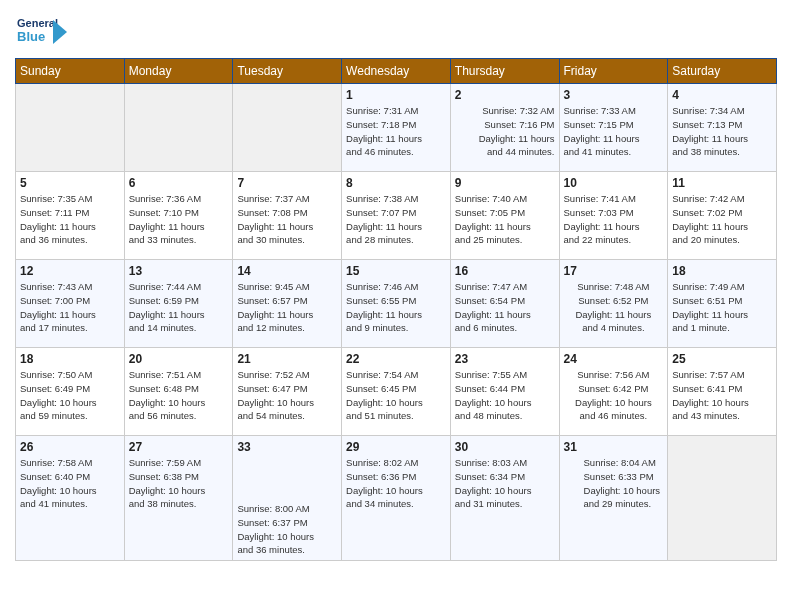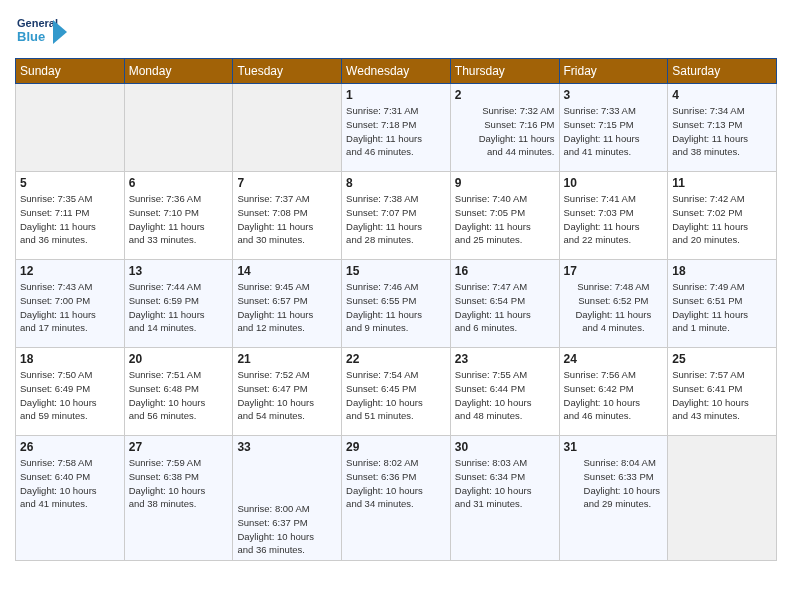--- a/index.html
+++ b/index.html
@@ -285,21 +285,21 @@
           </td>
           <td>
             <div class="day-number">23</div>
             <div class="day-info" style="white-space: pre-line;">Sunrise: 7:55 AM
 Sunset: 6:44 PM
 Daylight: 10 hours
 and 48 minutes.</div>
           </td>
           <td>
             <div class="day-number">24</div>
-            <div class="day-info" style="white-space: pre-line;">Sunrise: 7:56 AM
+            <div class="day-info" style="white-space: pre-line; text-align: center;">Sunrise: 7:56 AM
 Sunset: 6:42 PM
 Daylight: 10 hours
 and 46 minutes.</div>
           </td>
           <td>
             <div class="day-number">25</div>
             <div class="day-info" style="white-space: pre-line;">Sunrise: 7:57 AM
 Sunset: 6:41 PM
 Daylight: 10 hours
 and 43 minutes.</div>

